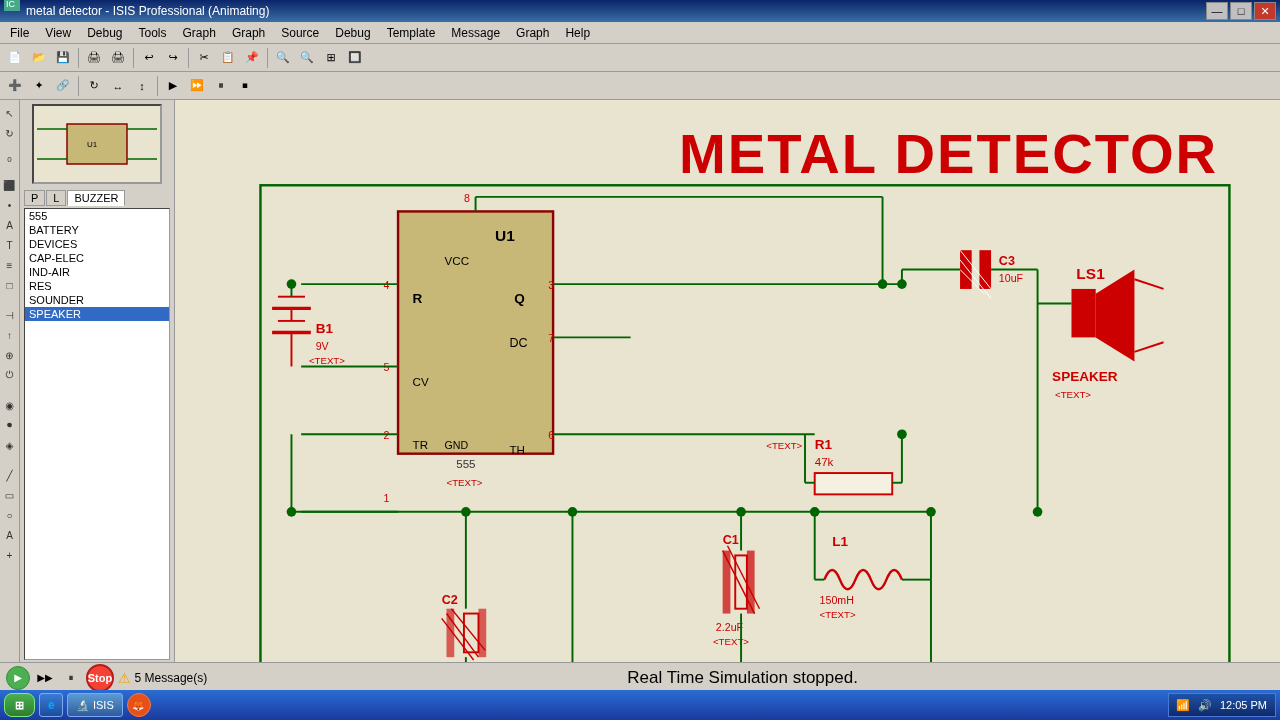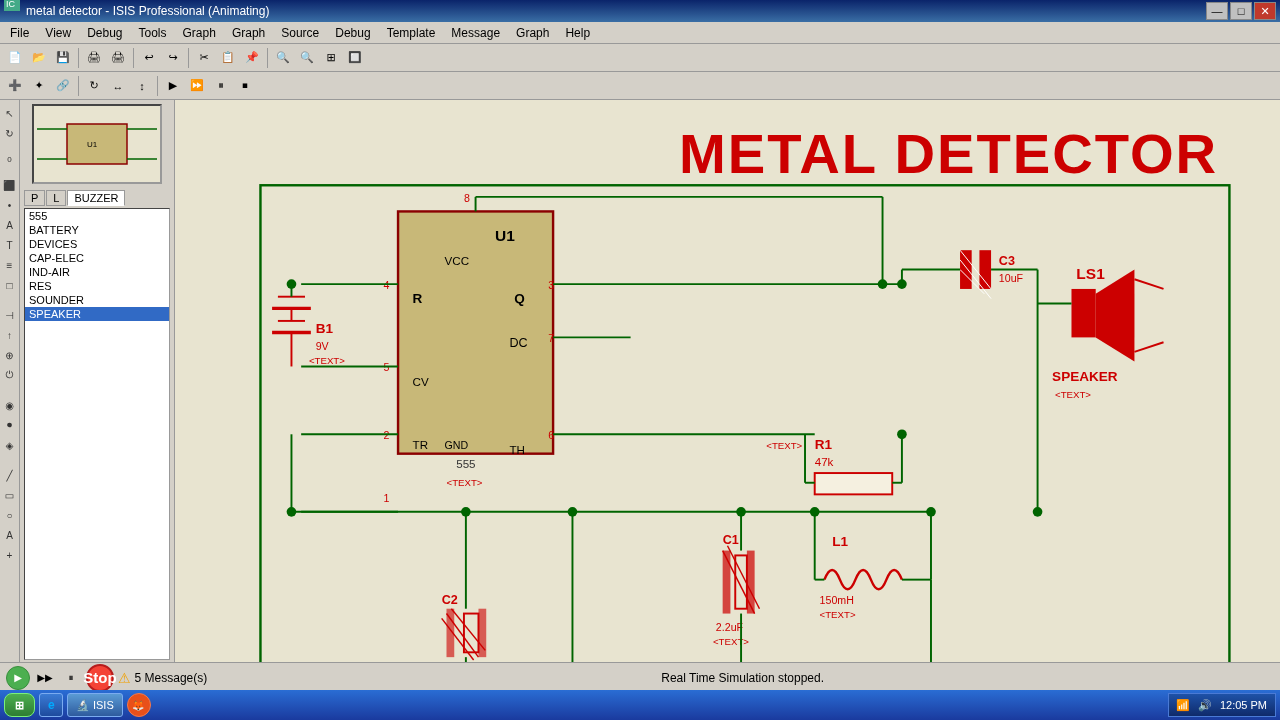--- a/index.html
+++ b/index.html
@@ -521,26 +521,26 @@
 
     </svg>
   </div>
 </div>
 
 <div id="statusbar" style="position:relative; bottom:auto; width:1280px; height:30px; background:#d4d0c8; border-top:1px solid #999; display:flex; align-items:center; gap:4px; padding:0 6px;">
 
   <div class="play-btn" style="width:24px;height:24px;background:#4CAF50;border:1px solid #388E3C;border-radius:50%;display:flex;align-items:center;justify-content:center;color:white;font-size:10px;">▶</div>
   <div class="tb-btn" style="font-size:10px;">▶▶</div>
   <div class="tb-btn" style="font-size:10px;">⏸</div>
-  <div class="stop-btn" style="width:28px;height:28px;background:#f44336;border:2px solid #b71c1c;border-radius:50%;display:flex;align-items:center;justify-content:center;color:white;font-size:15px;font-weight:bold;">Stop</div>
+  <div class="stop-btn" style="width:28px;height:28px;background:#f44336;border:2px solid #b71c1c;border-radius:50%;display:flex;align-items:center;justify-content:center;color:white;font-size:11px;font-weight:bold;">Stop</div>
 
   <div style="color:#f0a000;font-size:14px;">⚠</div>
   <span style="font-size:12px;cursor:pointer;">5 Message(s)</span>
 
-  <span style="flex:1;text-align:center;font-size:12px;">Real Time Simulation stopped.</span>
+  <span style="flex:1;text-align:center;font-size:17px;">Real Time Simulation stopped.</span>
 </div>
 
 <div id="taskbar" style="background:linear-gradient(to bottom,#2a6dd4,#1a3a9e);height:30px;display:flex;align-items:center;padding:0 4px;gap:4px;">
   <div class="taskbar-btn start-btn" style="background:linear-gradient(to bottom,#4caf50,#2e7d32);border-radius:8px;height:24px;padding:0 10px;color:white;font-weight:bold;border:1px solid #7af07a;display:flex;align-items:center;">⊞</div>
 
   <div class="taskbar-btn" style="height:24px;width:24px;background:linear-gradient(to bottom,#3a7bd5,#1e4b9e);border:1px solid #7aabf0;border-radius:3px;display:flex;align-items:center;justify-content:center;color:#00aaff;font-weight:bold;font-size:12px;">e</div>
 
   <div class="taskbar-btn" style="height:24px;padding:0 8px;background:linear-gradient(to bottom,#5a9bd5,#2e5b9e);border:1px solid #7aabf0;border-radius:3px;color:white;font-size:11px;display:flex;align-items:center;">🔬 ISIS</div>
 
   <div class="taskbar-btn" style="height:24px;width:24px;background:#e8501a;border:1px solid #f07a50;border-radius:50%;display:flex;align-items:center;justify-content:center;color:white;font-size:10px;">🦊</div>

